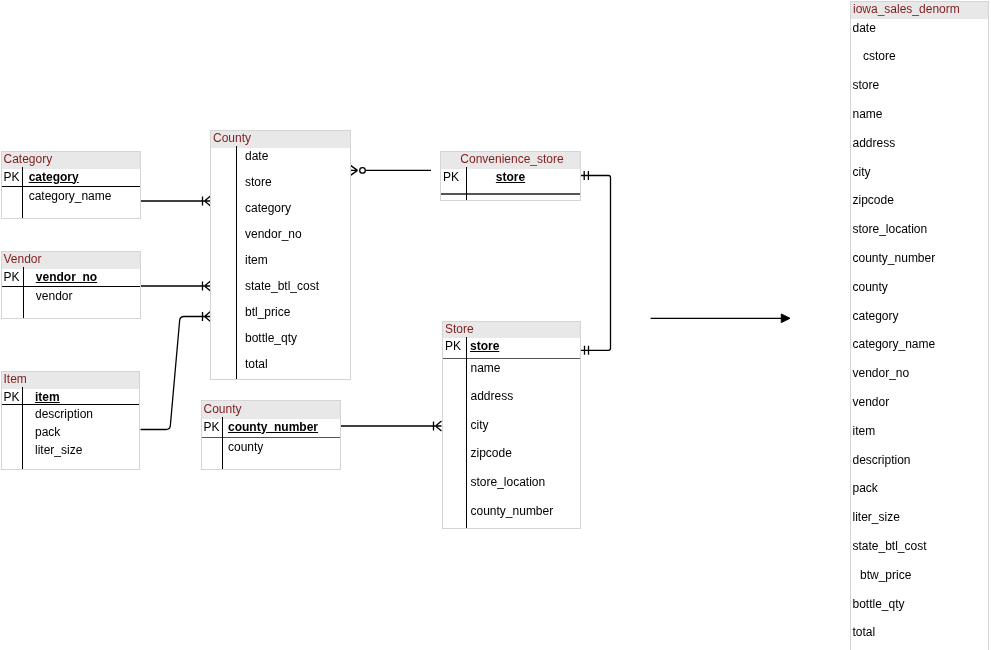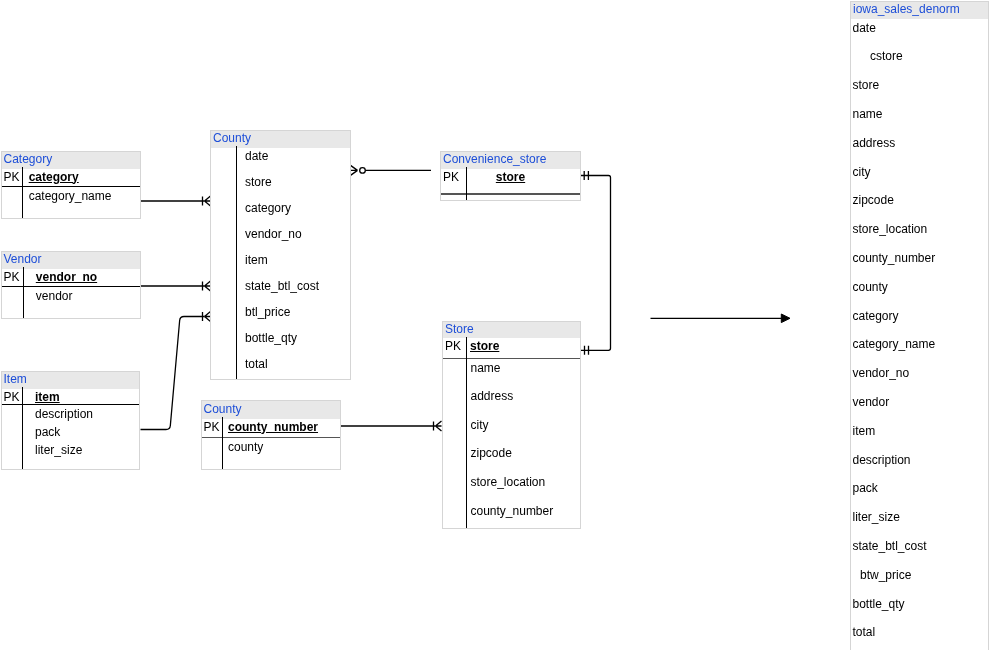--- a/index.html
+++ b/index.html
@@ -37,21 +37,21 @@
     pointer-events: none;
   }
   .er-header {
     position: absolute;
     left: 0;
     right: 0;
     top: 0;
     background: #e8e8e8;
     font-size: 12px;
     line-height: 14px;
-    color: #1d4ed8;
+    color: #7f1d1d;
     padding-left: 3px;
     white-space: nowrap;
     overflow: hidden;
   }
   .er-sep {
     position: absolute;
     width: 1px;
     background: #000000;
   }
   .er-divider {
@@ -162,21 +162,21 @@
       <div class="er-table" style="left: 200.5px; top: 400px; width: 140.5px; height: 69.5px;">
         <div class="er-header" style="height: 17px; padding-top: 1.5px;">County</div>
         <div class="er-pk-label" style="top: 19.5px;">PK</div>
         <div class="er-row er-pk-field" style="top: 19.5px; left: 27.5px;">county_number</div>
         <div class="er-divider thick" style="top: 36.5px;"></div>
         <div class="er-row" style="top: 39.5px; left: 27.5px;">county</div>
         <div class="er-sep" style="left: 21px; top: 17px; height: 51.5px;"></div>
         <div class="er-border"></div>
       </div>
       <div class="er-table" style="left: 440px; top: 150.5px; width: 141px; height: 50px;">
-        <div class="er-header" style="height: 16.5px; padding-top: 1.5px;">Convenience_store</div>
+        <div class="er-header" style="height: 16.5px; padding-top: 1.5px; text-align: center;">Convenience_store</div>
         <div class="er-pk-label" style="top: 19px;">PK</div>
         <div class="er-row er-pk-field" style="top: 19px; left: 0px; width: 141px; text-align: center;">store</div>
         <div class="er-divider thick" style="top: 42.5px;"></div>
         <div class="er-sep" style="left: 25.5px; top: 16.5px; height: 32.5px;"></div>
         <div class="er-border"></div>
       </div>
       <div class="er-table" style="left: 442px; top: 320.5px; width: 139px; height: 208.5px;">
         <div class="er-header" style="height: 16px; padding-top: 1.5px;">Store</div>
         <div class="er-pk-label" style="top: 18.5px;">PK</div>
         <div class="er-row er-pk-field" style="top: 18.5px; left: 28px;">store</div>
@@ -186,21 +186,21 @@
         <div class="er-row" style="top: 97.2px; left: 28.5px;">city</div>
         <div class="er-row" style="top: 125.8px; left: 28.5px;">zipcode</div>
         <div class="er-row" style="top: 154.4px; left: 28.5px;">store_location</div>
         <div class="er-row" style="top: 183px; left: 28.5px;">county_number</div>
         <div class="er-sep" style="left: 24px; top: 16px; height: 191.5px;"></div>
         <div class="er-border"></div>
       </div>
       <div class="er-table" style="left: 850px; top: 0.5px; width: 138.5px; height: 651px;">
         <div class="er-header" style="height: 17px; padding-top: 1.5px;">iowa_sales_denorm</div>
         <div class="er-row" style="top: 20px; left: 2.5px;">date</div>
-        <div class="er-row" style="top: 48.8px; left: 20px;">cstore</div>
+        <div class="er-row" style="top: 48.8px; left: 13px;">cstore</div>
         <div class="er-row" style="top: 77.6px; left: 2.5px;">store</div>
         <div class="er-row" style="top: 106.4px; left: 2.5px;">name</div>
         <div class="er-row" style="top: 135.2px; left: 2.5px;">address</div>
         <div class="er-row" style="top: 164px; left: 2.5px;">city</div>
         <div class="er-row" style="top: 192.8px; left: 2.5px;">zipcode</div>
         <div class="er-row" style="top: 221.6px; left: 2.5px;">store_location</div>
         <div class="er-row" style="top: 250.4px; left: 2.5px;">county_number</div>
         <div class="er-row" style="top: 279.2px; left: 2.5px;">county</div>
         <div class="er-row" style="top: 308px; left: 2.5px;">category</div>
         <div class="er-row" style="top: 336.8px; left: 2.5px;">category_name</div>

